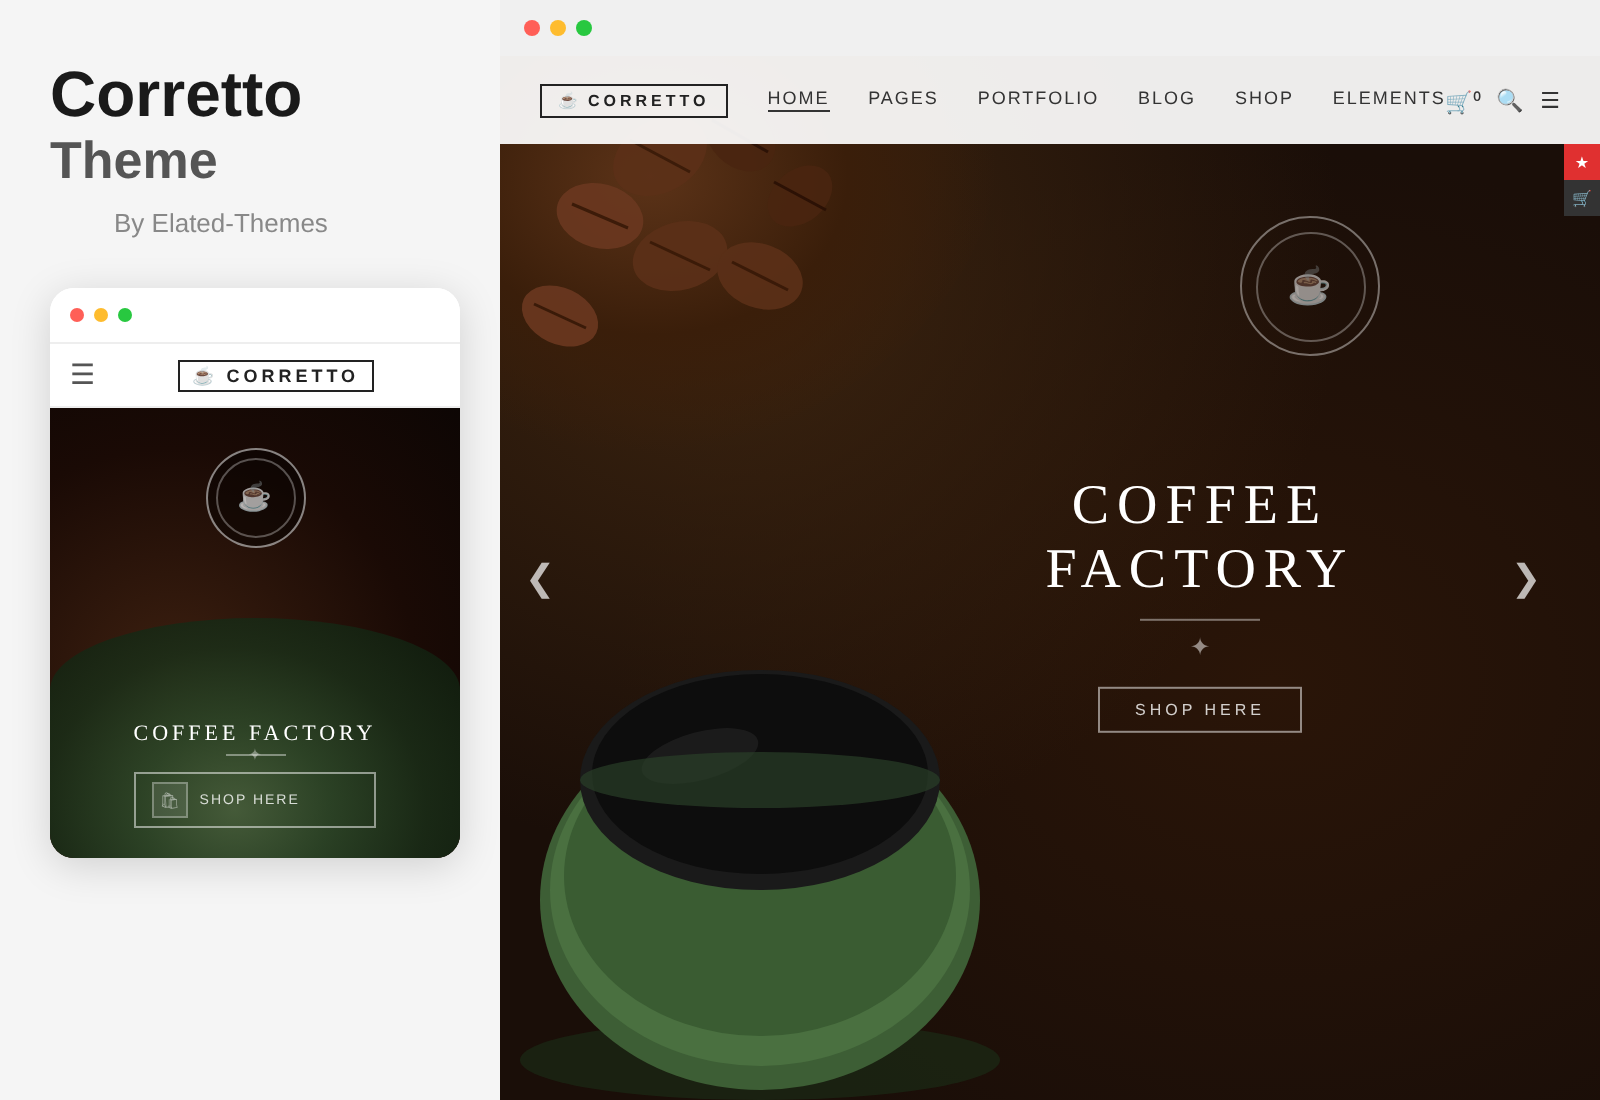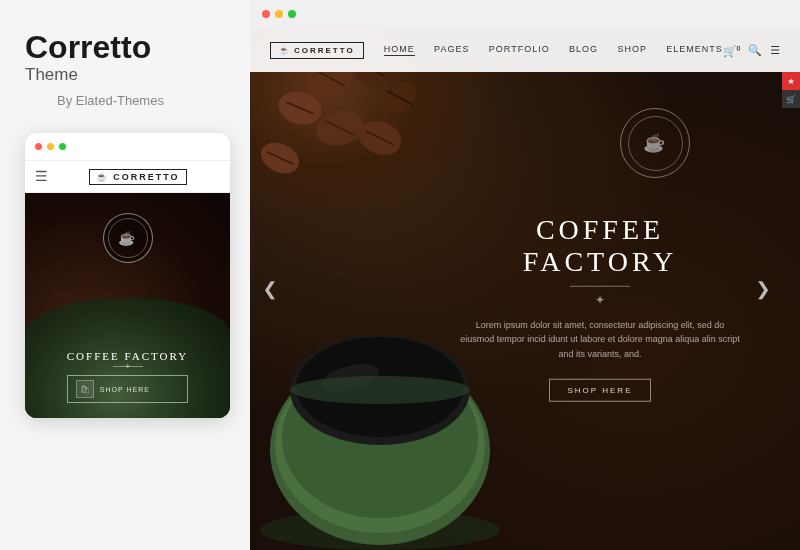--- a/index.html
+++ b/index.html
@@ -26,22 +26,22 @@
 
     .theme-title {
       font-size: 32px;
       font-weight: 800;
       color: #1a1a1a;
       font-family: 'Arial', sans-serif;
       line-height: 1.1;
     }
 
     .theme-subtitle {
-      font-size: 17px;
-      font-weight: 400;
+      font-size: 26px;
+      font-weight: 700;
       color: #555;
       font-family: 'Arial', sans-serif;
       margin-bottom: 8px;
     }
 
     .theme-by {
       font-size: 13px;
       color: #888;
       font-family: 'Arial', sans-serif;
       margin-bottom: 25px;
@@ -618,21 +618,20 @@
       <div class="hero-badge">
         <div class="hero-badge-inner">
           <span>☕</span>
         </div>
       </div>
 
       <div class="hero-content">
         <div class="hero-main-title">COFFEE FACTORY</div>
         <div class="hero-divider-line"></div>
         <div class="hero-fleur">✦</div>
-        <div class="hero-body-text">Lorem ipsum dolor sit amet, consectetur adipiscing elit, sed do eiusmod tempor incid idunt ut labore et dolore magna aliqua alin script and its variants, and.</div>
         <div class="hero-shop-btn">SHOP HERE</div>
       </div>
 
       <div class="carousel-arrow arrow-left">
         <span>❮</span>
       </div>
       <div class="carousel-arrow arrow-right">
         <span>❯</span>
       </div>
 

